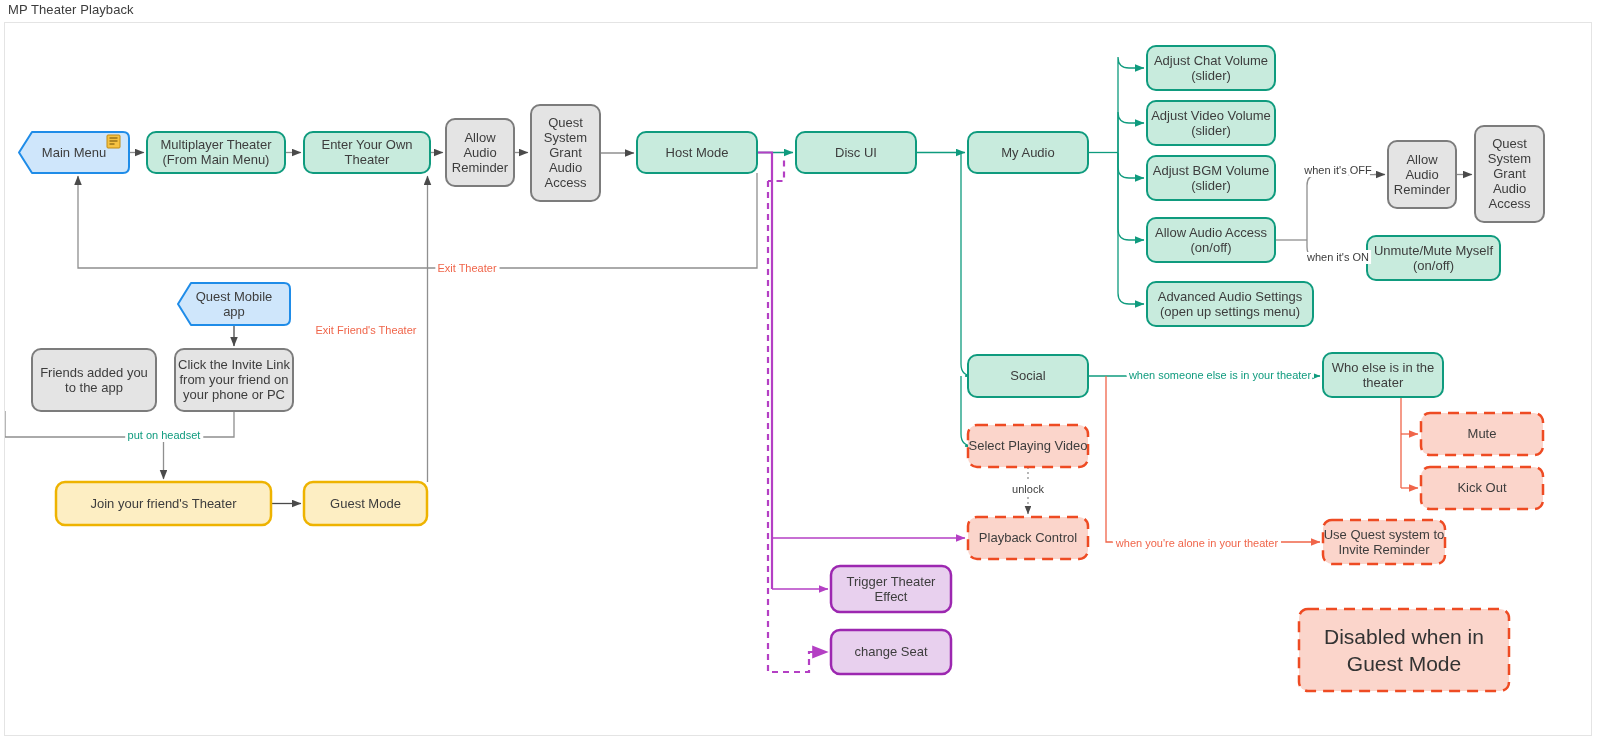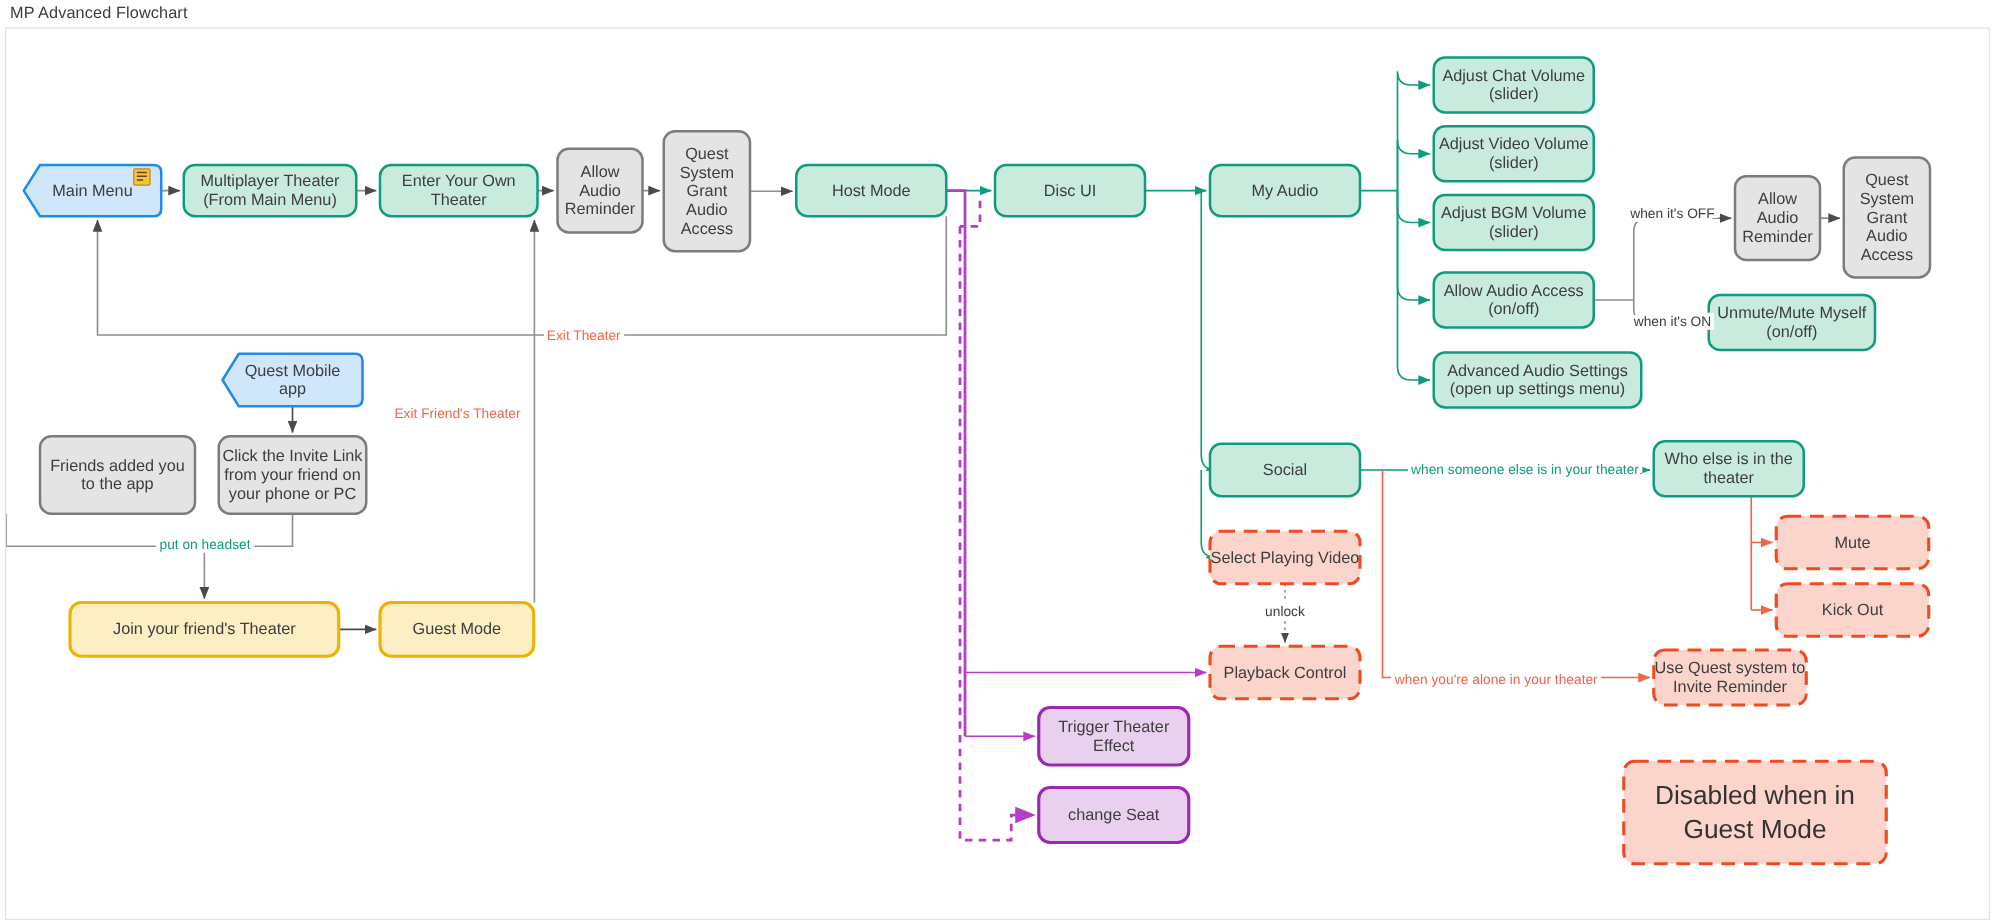--- a/index.html
+++ b/index.html
@@ -15,21 +15,21 @@
   .elabel-red{fill:#f0654a;}
   .elabel-green{fill:#0f9b7e;}
   .elabel-grey{fill:#3d3d3d;}
   .big{font-size:21px;fill:#333;}
 </style>
 </head>
 <body>
 
 <div id="app">
 
-  <div id="title">MP Advanced Flowchart</div>
+  <div id="title">MP Theater Playback</div>
 
   <div id="canvas">
     <svg id="svg" width="1586" height="712" viewBox="0 0 1586 712">
       <defs>
         <marker id="ah-grey" markerWidth="9" markerHeight="9" refX="7.2" refY="3" orient="auto">
           <path d="M0,0 L7.5,3 L0,6 z" fill="#4a4a4a"></path>
         </marker>
         <marker id="ah-green" markerWidth="9" markerHeight="9" refX="7.2" refY="3" orient="auto">
           <path d="M0,0 L7.5,3 L0,6 z" fill="#0f9b7e"></path>
         </marker>

